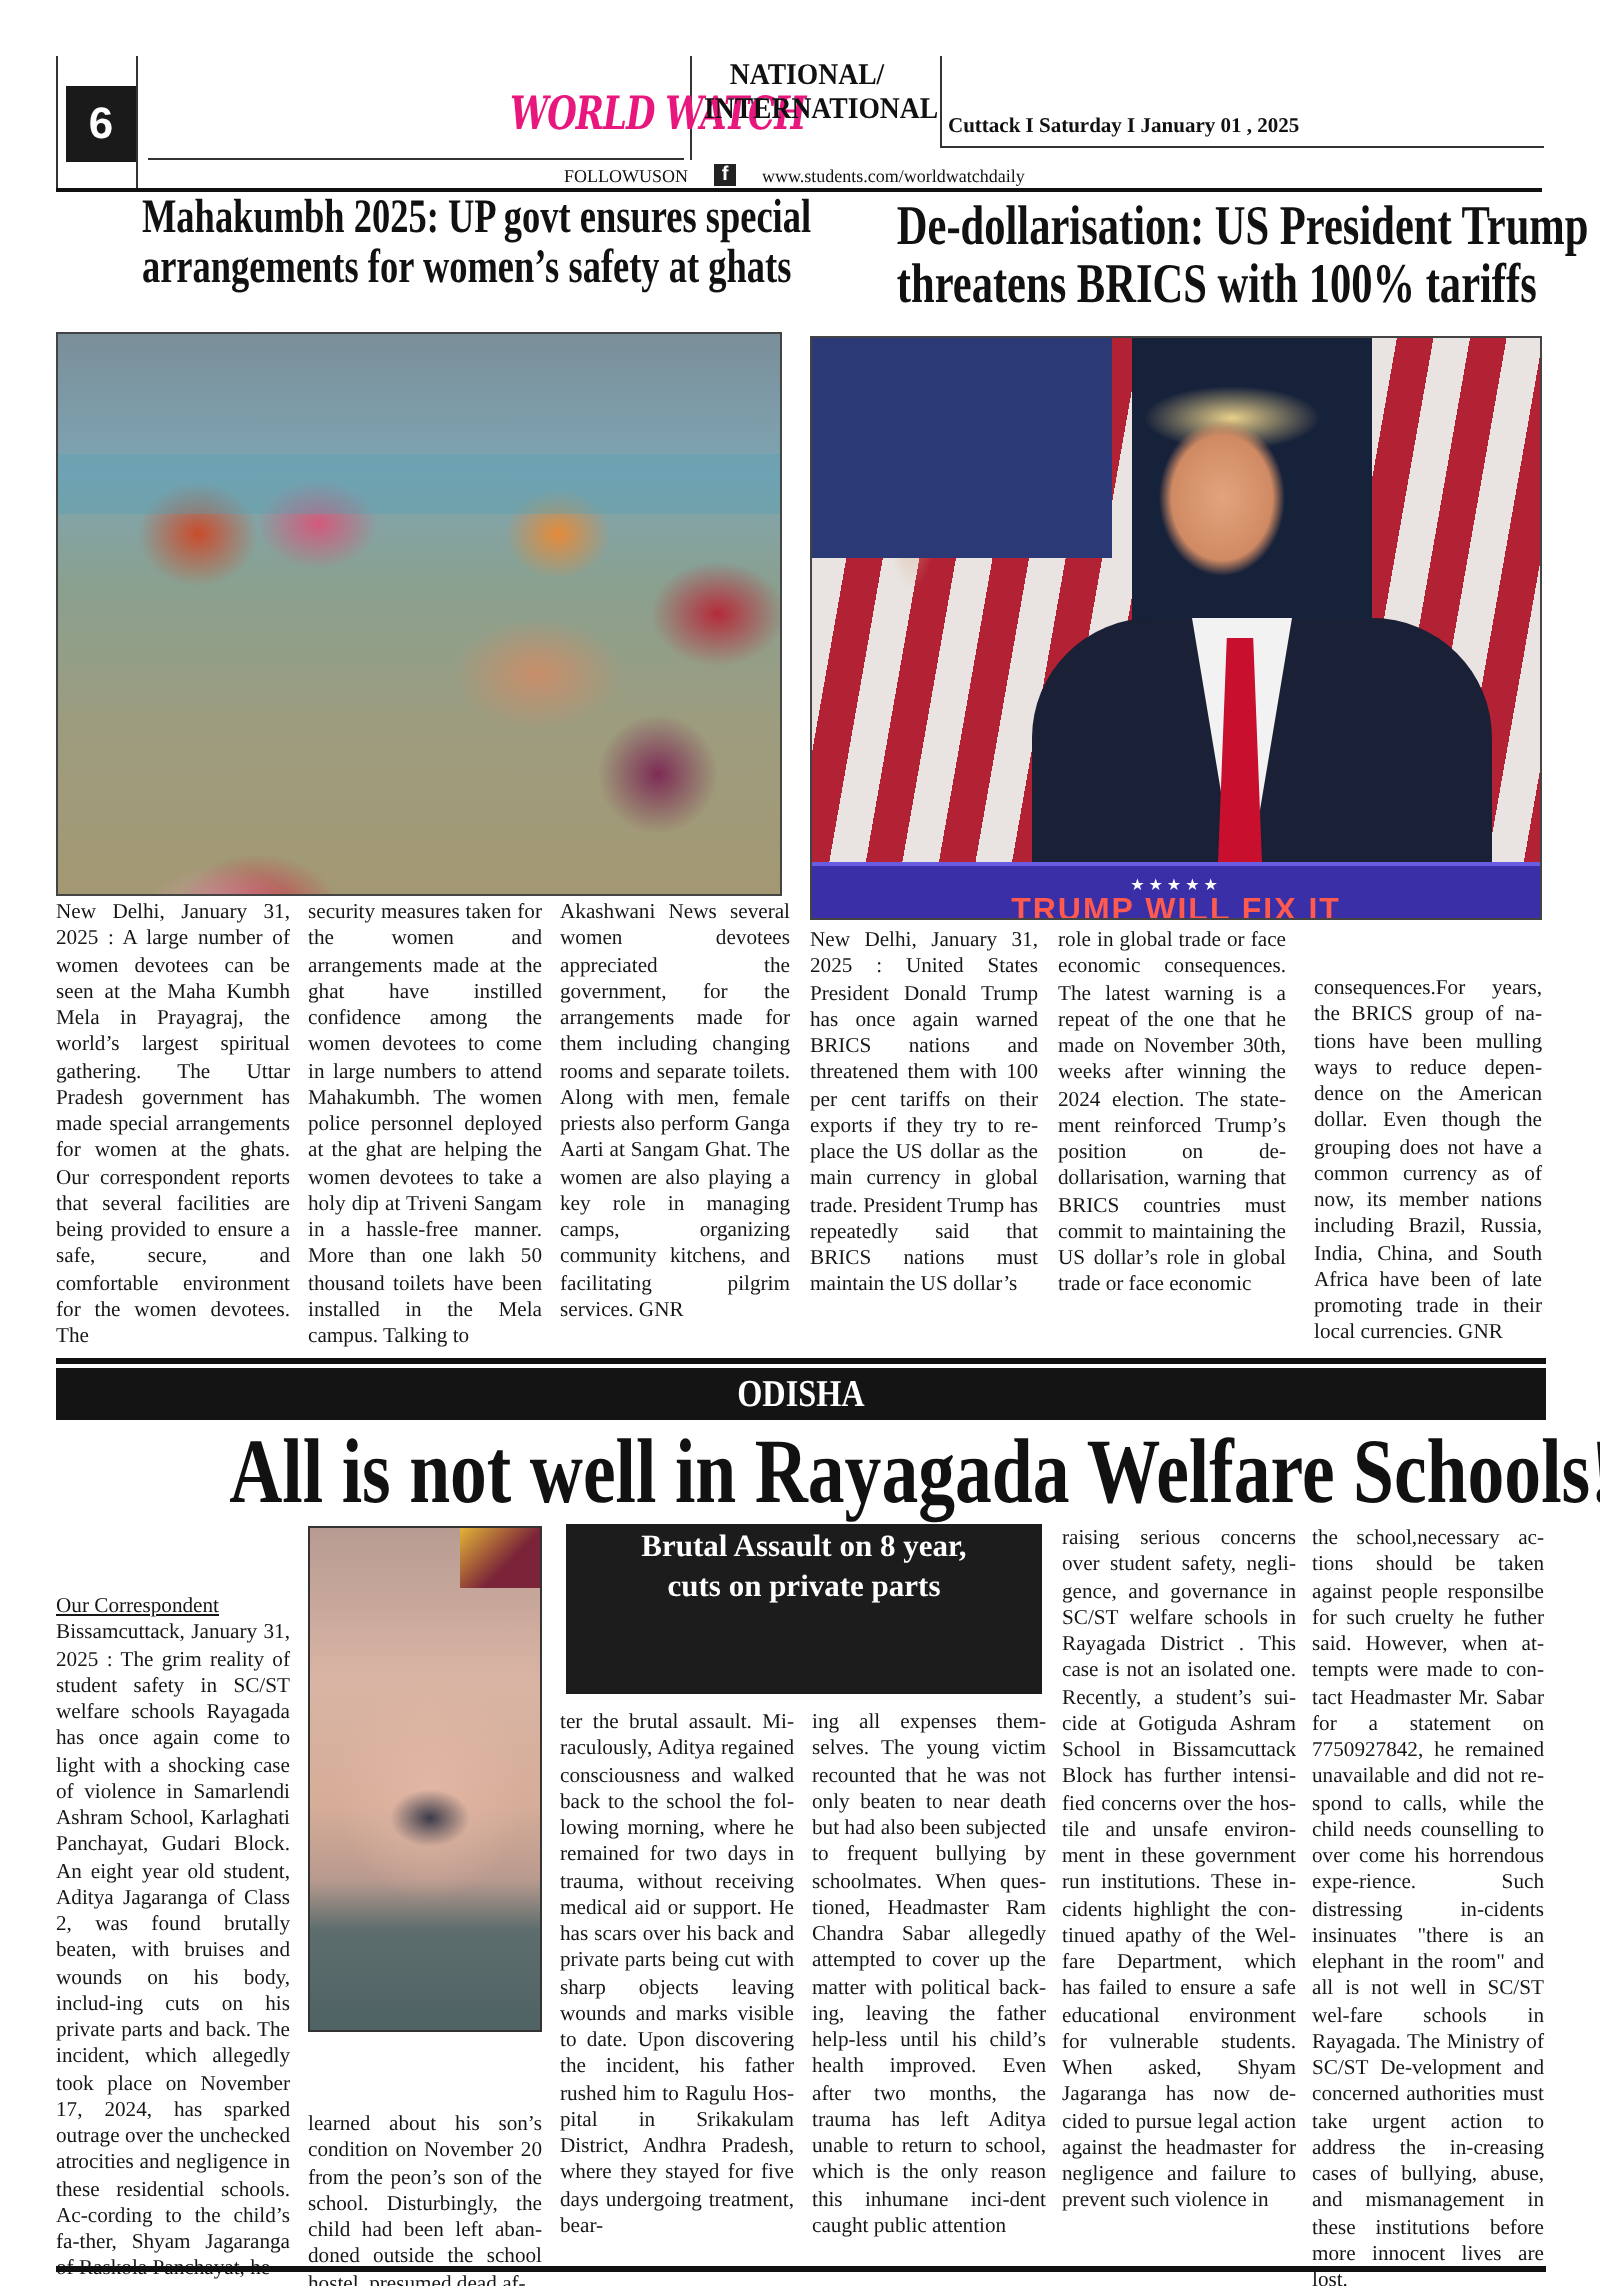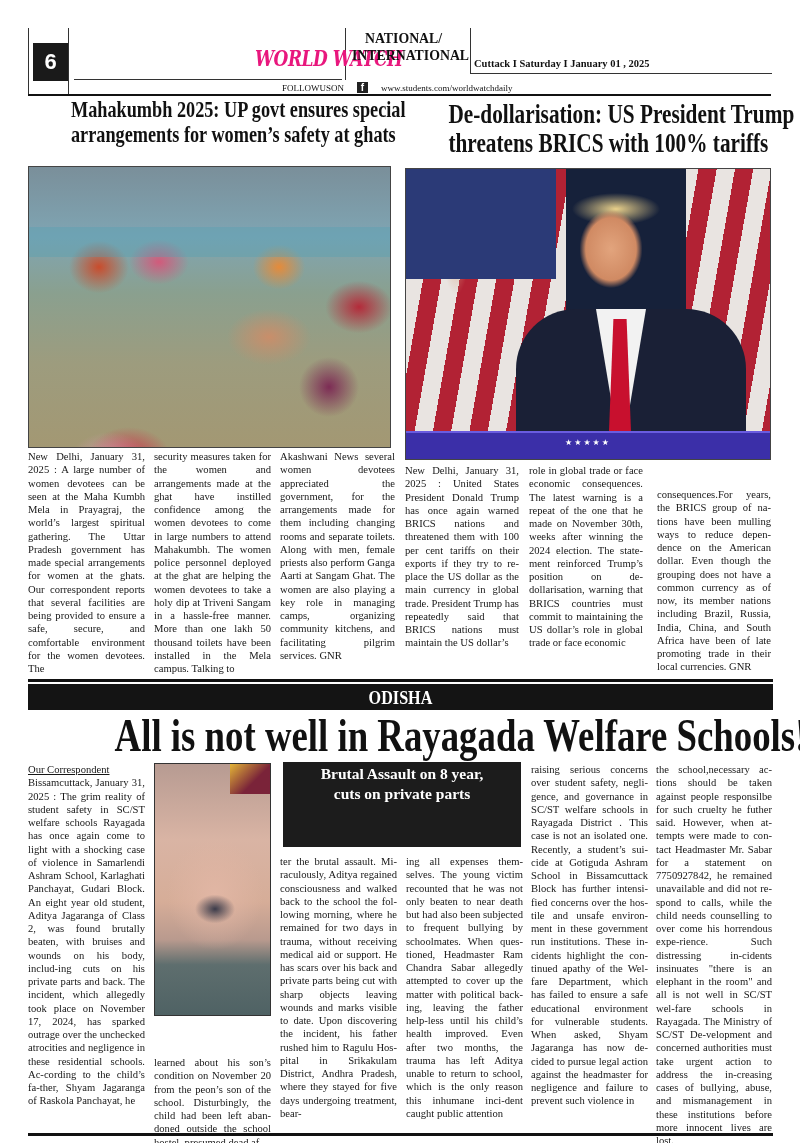--- a/index.html
+++ b/index.html
@@ -121,29 +121,30 @@
   <div>De-dollarisation: US President Trump</div>
   <div>threatens BRICS with 100% tariffs</div>
 </div>
 <div class="photo photo-trump">
   <div class="flag-blue"></div>
   <div class="suit"></div>
   <div class="shirt"></div>
   <div class="tie"></div>
   <div class="banner"></div>
   <div class="banner-stars">★★★★★</div>
+  <div class="banner-text">TRUMP WILL FIX IT</div>
 </div>
 <div class="col" style="left:405px; top:464px; width:114px;">New Delhi, January 31, 2025 : United States President Donald Trump has once again warned BRICS nations and threatened them with 100 per cent tariffs on their exports if they try to re-place the US dollar as the main currency in global trade. President Trump has repeatedly said that BRICS nations must maintain the US dollar’s</div>
 <div class="col" style="left:529px; top:464px; width:114px;">role in global trade or face economic consequences. The latest warning is a repeat of the one that he made on November 30th, weeks after winning the 2024 election. The state-ment reinforced Trump’s position on de-dollarisation, warning that BRICS countries must commit to maintaining the US dollar’s role in global trade or face economic</div>
 <div class="col" style="left:657px; top:488px; width:114px;">consequences.For years, the BRICS group of na-tions have been mulling ways to reduce depen-dence on the American dollar. Even though the grouping does not have a common currency as of now, its member nations including Brazil, Russia, India, China, and South Africa have been of late promoting trade in their local currencies. GNR</div>
 
 <div class="odisha-bar"><span>ODISHA</span></div>
 <div class="big-headline"><span>All is not well in Rayagada Welfare Schools!</span></div>
 
-<div class="col" style="left:28px; top:763px; width:117px;">
+<div class="col" style="left:28px; top:797px; width:117px;">
   <span class="byline">Our Correspondent</span>
   <span>Bissamcuttack, January 31, 2025 : The grim reality of student safety in SC/ST welfare schools Rayagada has once again come to light with a shocking case of violence in Samarlendi Ashram School, Karlaghati Panchayat, Gudari Block. An eight year old student, Aditya Jagaranga of Class 2, was found brutally beaten, with bruises and wounds on his body, includ-ing cuts on his private parts and back. The incident, which allegedly took place on November 17, 2024, has sparked outrage over the unchecked atrocities and negligence in these residential schools. Ac-cording to the child’s fa-ther, Shyam Jagaranga of Raskola Panchayat, he</span>
 </div>
 
 <div class="photo photo-injury">
   <div class="fabric"></div>
 </div>
 <div class="col" style="left:154px; top:1020px; width:117px;margin-top:36px;">learned about his son’s condition on November 20 from the peon’s son of the school. Disturbingly, the child had been left aban-doned outside the school hostel, presumed dead af-</div>
 
 <div class="pull-box">

